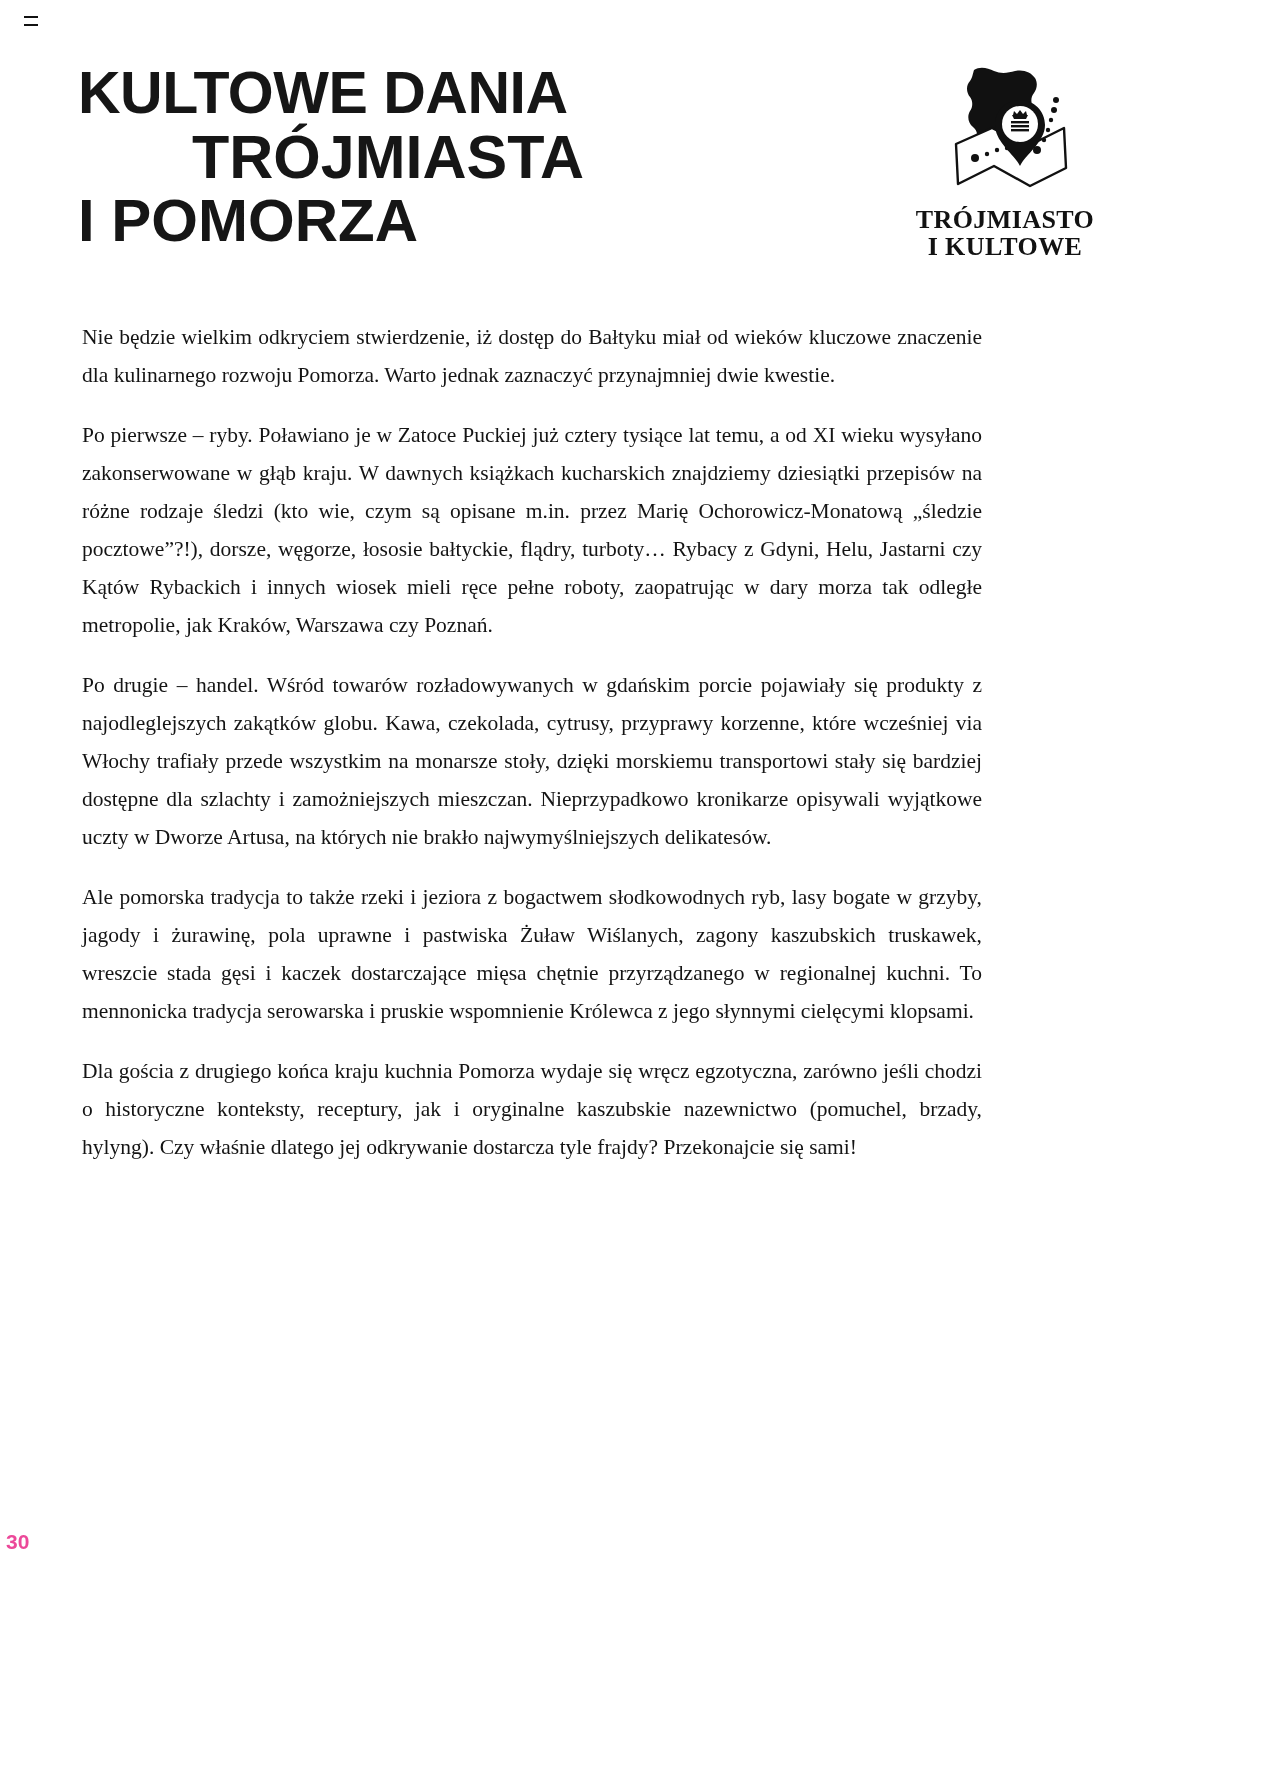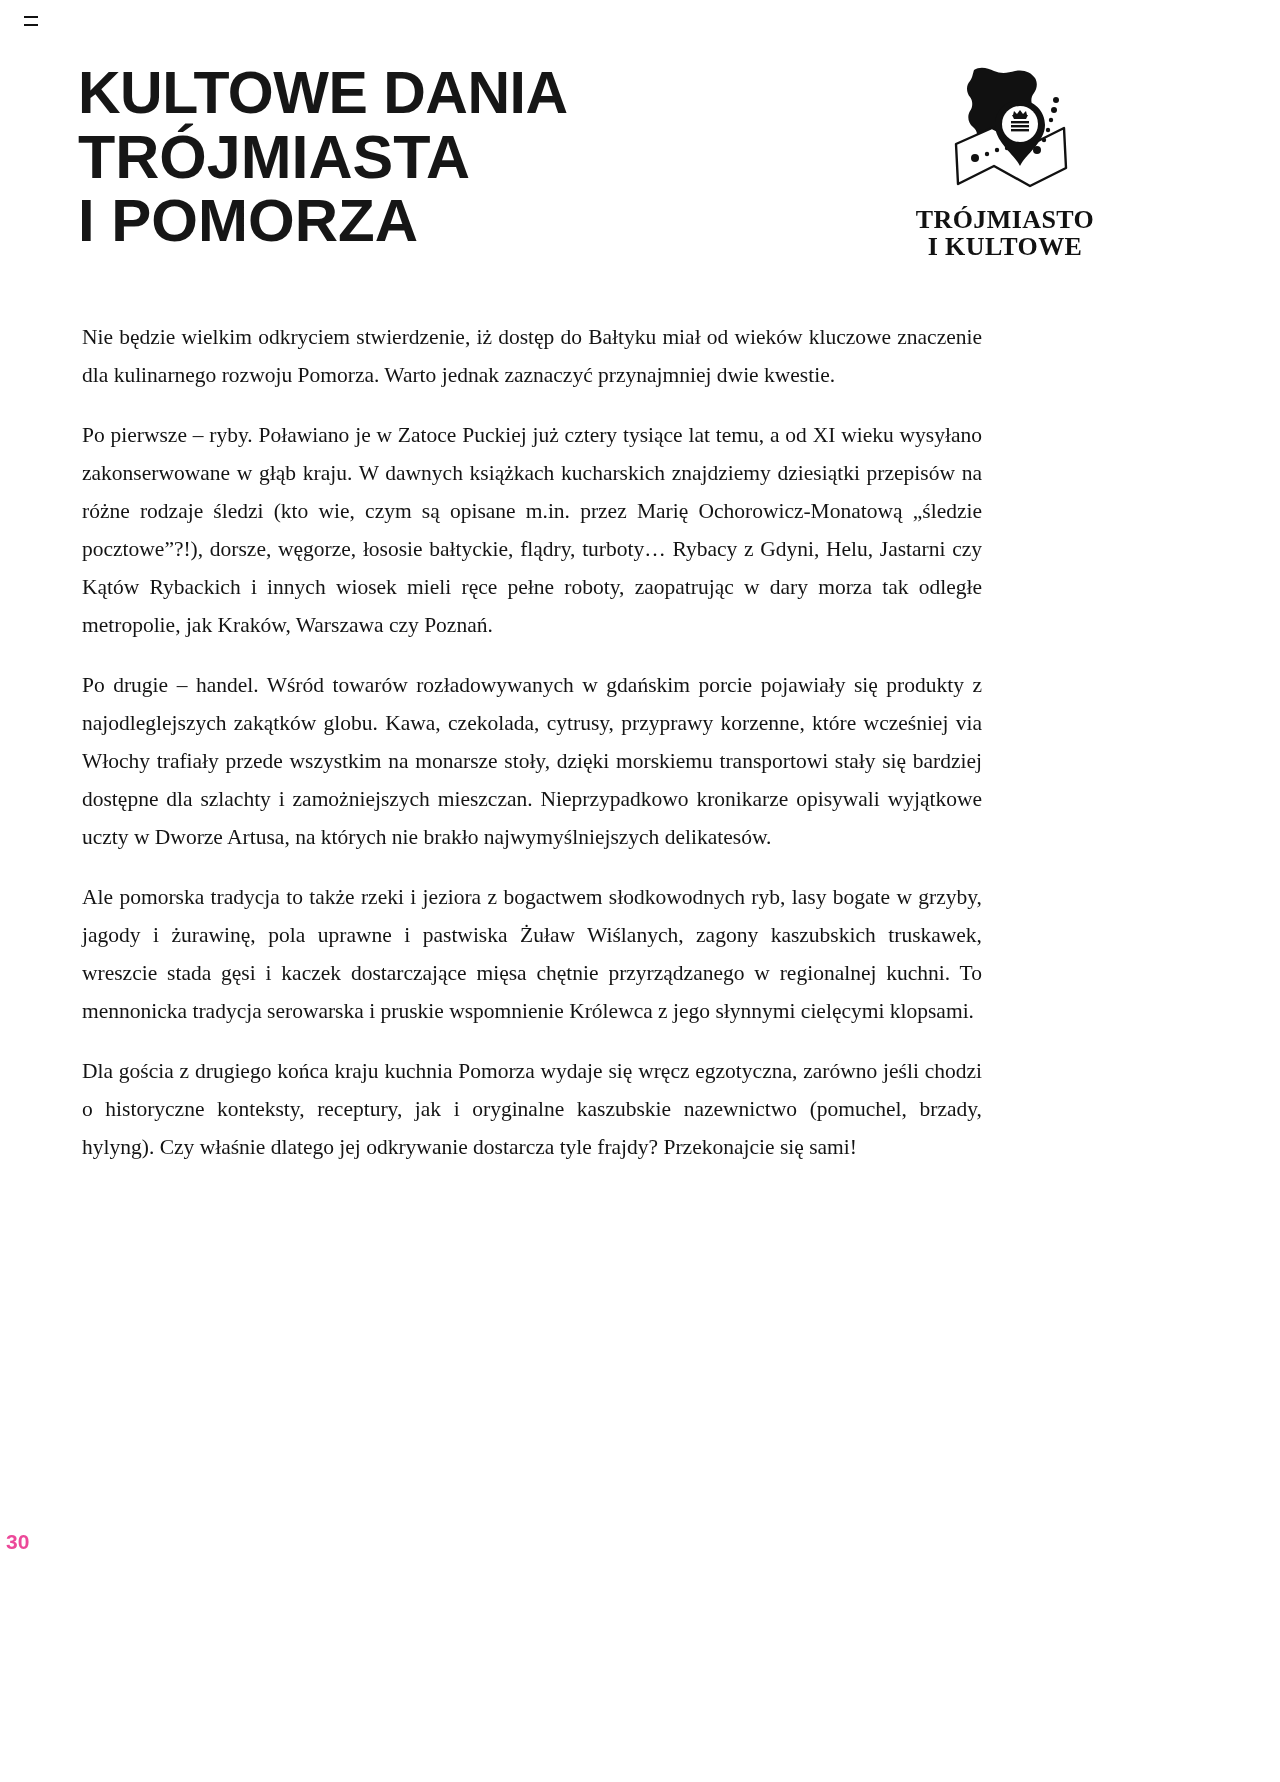--- a/index.html
+++ b/index.html
@@ -57,20 +57,21 @@
     white-space: nowrap;
   }
   .title-line.l1 {
     font-size: 59px;
     font-weight: 700;
   }
   .title-line.l2 {
     font-size: 61px;
     font-weight: 700;
     letter-spacing: 0px;
+    text-align: center;
   }
   .title-line.l3 {
     font-size: 60px;
     font-weight: 700;
     letter-spacing: 0px;
   }
 
   
   .logo {
     position: absolute;

